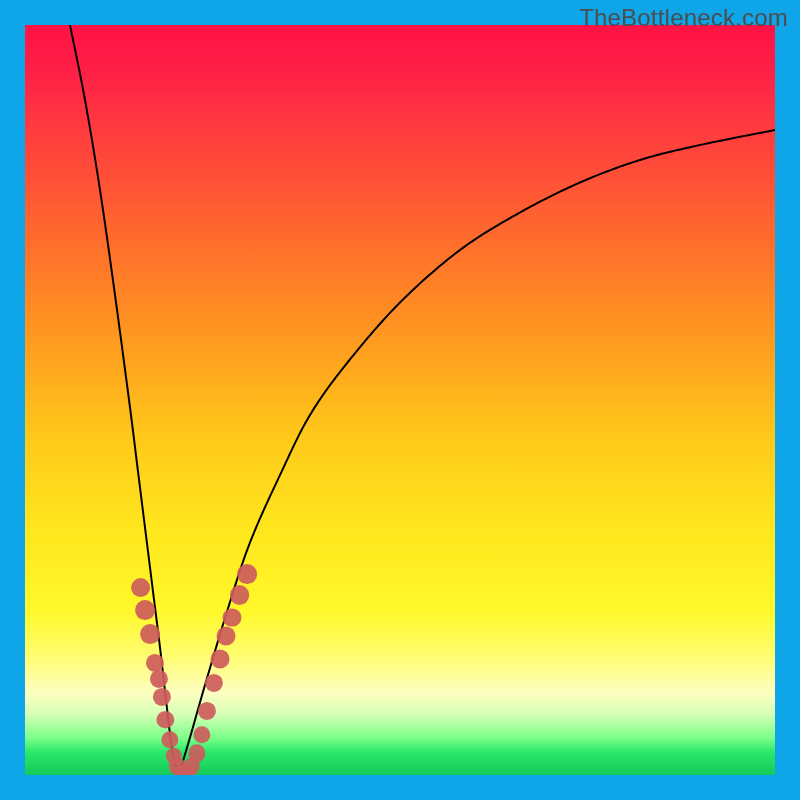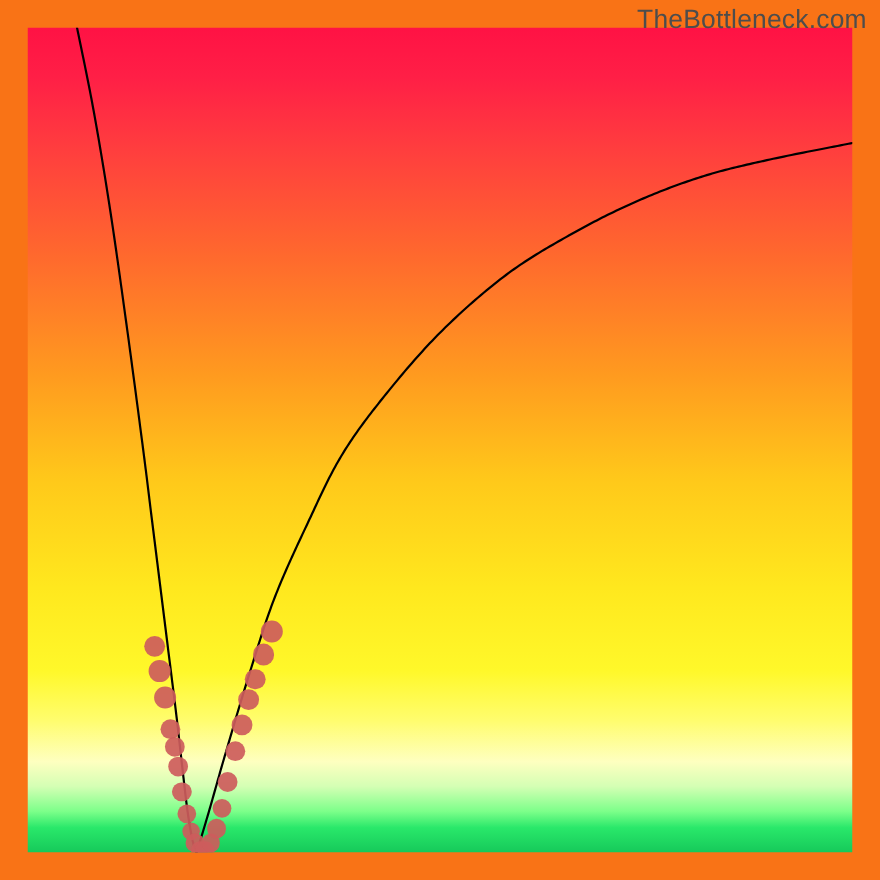--- a/index.html
+++ b/index.html
@@ -8,21 +8,21 @@
     width: 800px;
     height: 800px;
     overflow: hidden;
     font-family: Arial, Helvetica, sans-serif;
     background: #000;
   }
   .frame {
     position: relative;
     width: 800px;
     height: 800px;
-    background: #f97316;
+    background: #0ea5e9;
   }
   .plot-area {
     position: absolute;
     left: 25px;
     top: 25px;
     width: 750px;
     height: 750px;
     overflow: hidden;
   }
   .gradient-bg {

